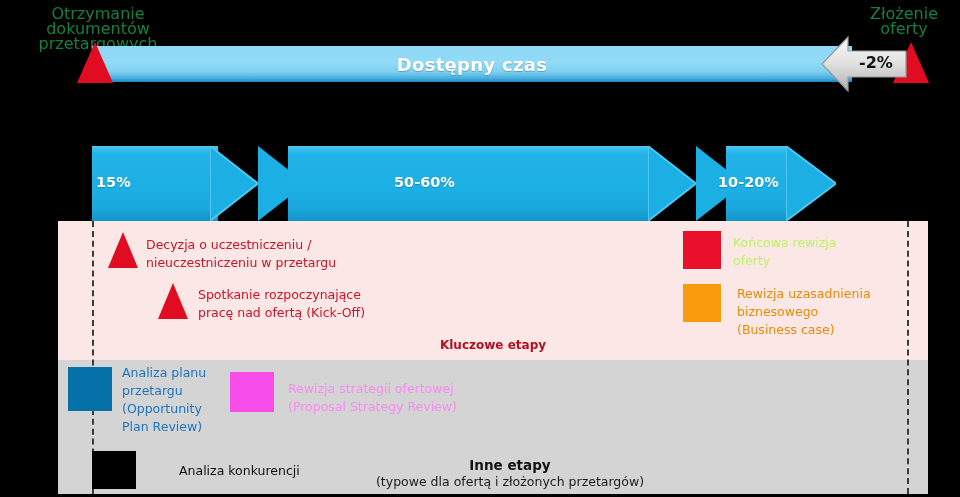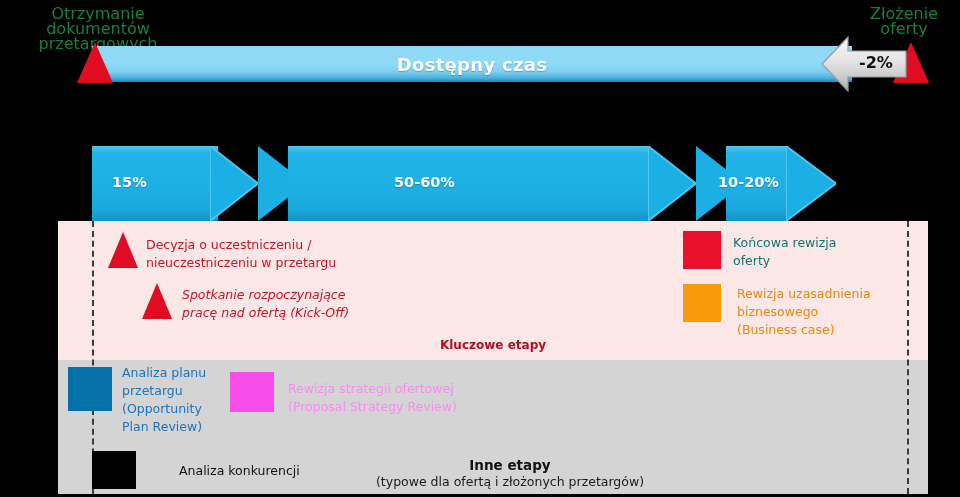--- a/index.html
+++ b/index.html
@@ -185,26 +185,26 @@
     width: 0; height: 0;
     border-left: 15px solid transparent;
     border-right: 15px solid transparent;
     border-bottom: 36px solid #E00C22;
   }
   .sw-box { width: 38px; height: 38px; }
 
   #lg-decision { left: 108px; top: 232px; }
   #lg-decision .ltext { color: #CC1427; margin-left: 8px; margin-top: 4px; }
 
-  #lg-kickoff  { left: 142px; top: 283px; font-style: italic; }
+  #lg-kickoff  { left: 158px; top: 283px; }
   #lg-kickoff .ltext { color: #CC1427; margin-left: 10px; margin-top: 3px; }
 
   #lg-final    { left: 683px; top: 231px; }
   #lg-final .swatch { background: #E8102A; }
-  #lg-final .ltext { color: #0f766e; margin-left: 12px; margin-top: 3px; }
+  #lg-final .ltext { color: #bef264; margin-left: 12px; margin-top: 3px; }
 
   #lg-business { left: 683px; top: 284px; }
   #lg-business .swatch { background: #F79B0C; }
   #lg-business .ltext { color: #E68A0A; margin-left: 16px; margin-top: 1px; }
 
   #lg-oppplan  { left: 68px; top: 367px; }
   #lg-oppplan .swatch { background: #0571A8; width: 44px; height: 44px; }
   #lg-oppplan .ltext { color: #1D74BF; margin-left: 10px; margin-top: -3px; }
 
   #lg-strategy { left: 230px; top: 372px; }
@@ -268,21 +268,21 @@
 
     <svg style="position:absolute; left:604px; top:0;" width="48" height="75">
       <polygon points="0,0 48,37.5 0,75" fill="#1CAFE4"></polygon>
     </svg>
     <div class="chev" style="left:634px; width:62px;"></div>
     <svg style="position:absolute; left:694px; top:0;" width="50" height="75">
       <polygon points="0,0 50,37.5 0,75" fill="#1CAFE4"></polygon>
       <polygon points="0,0 50,37.5 0,75" fill="none" stroke="#4EC6EE" stroke-width="2"></polygon>
     </svg>
 
-    <div class="chev-label" style="left:20px;">15%</div>
+    <div class="chev-label" style="left:4px;">15%</div>
     <div class="chev-label" style="left:302px;">50-60%</div>
     <div class="chev-label" style="left:626px;">10-20%</div>
   </div>
 
   <div class="panel-key"></div>
   <div class="panel-other"></div>
   <div class="dash-line" id="dash-left"></div>
   <div class="dash-line" id="dash-right"></div>
 
   <div class="legend" id="lg-decision">

